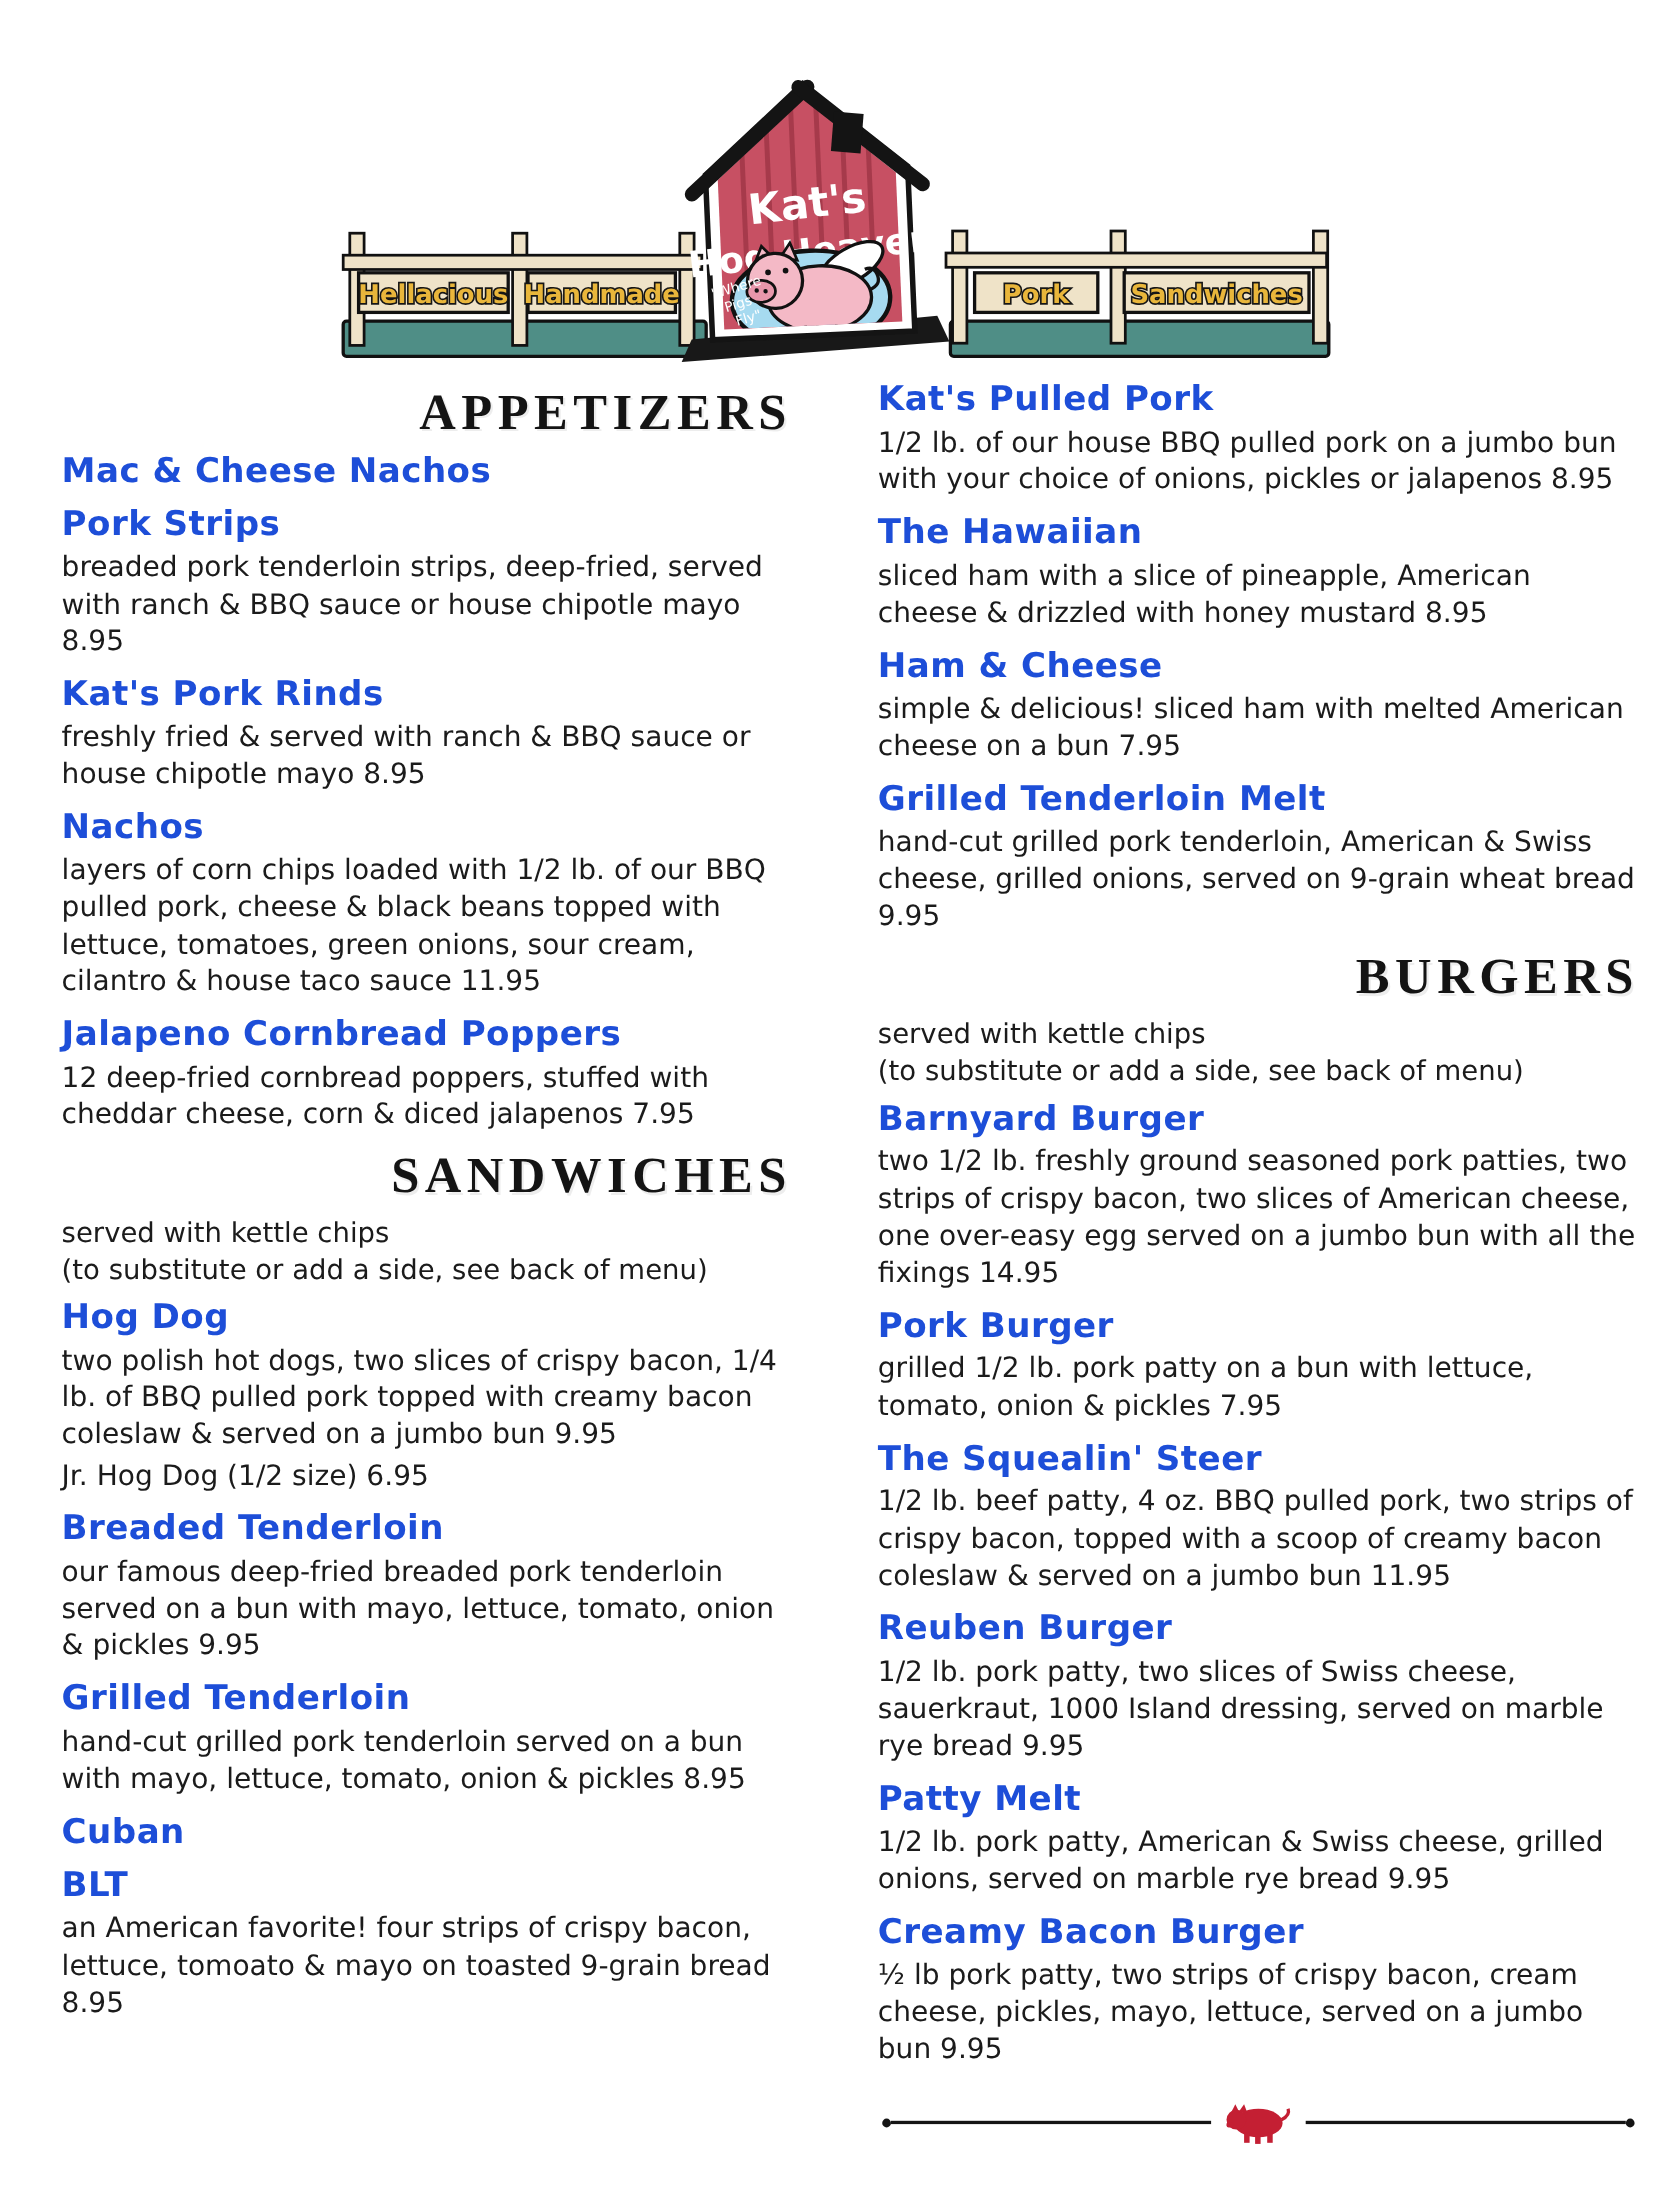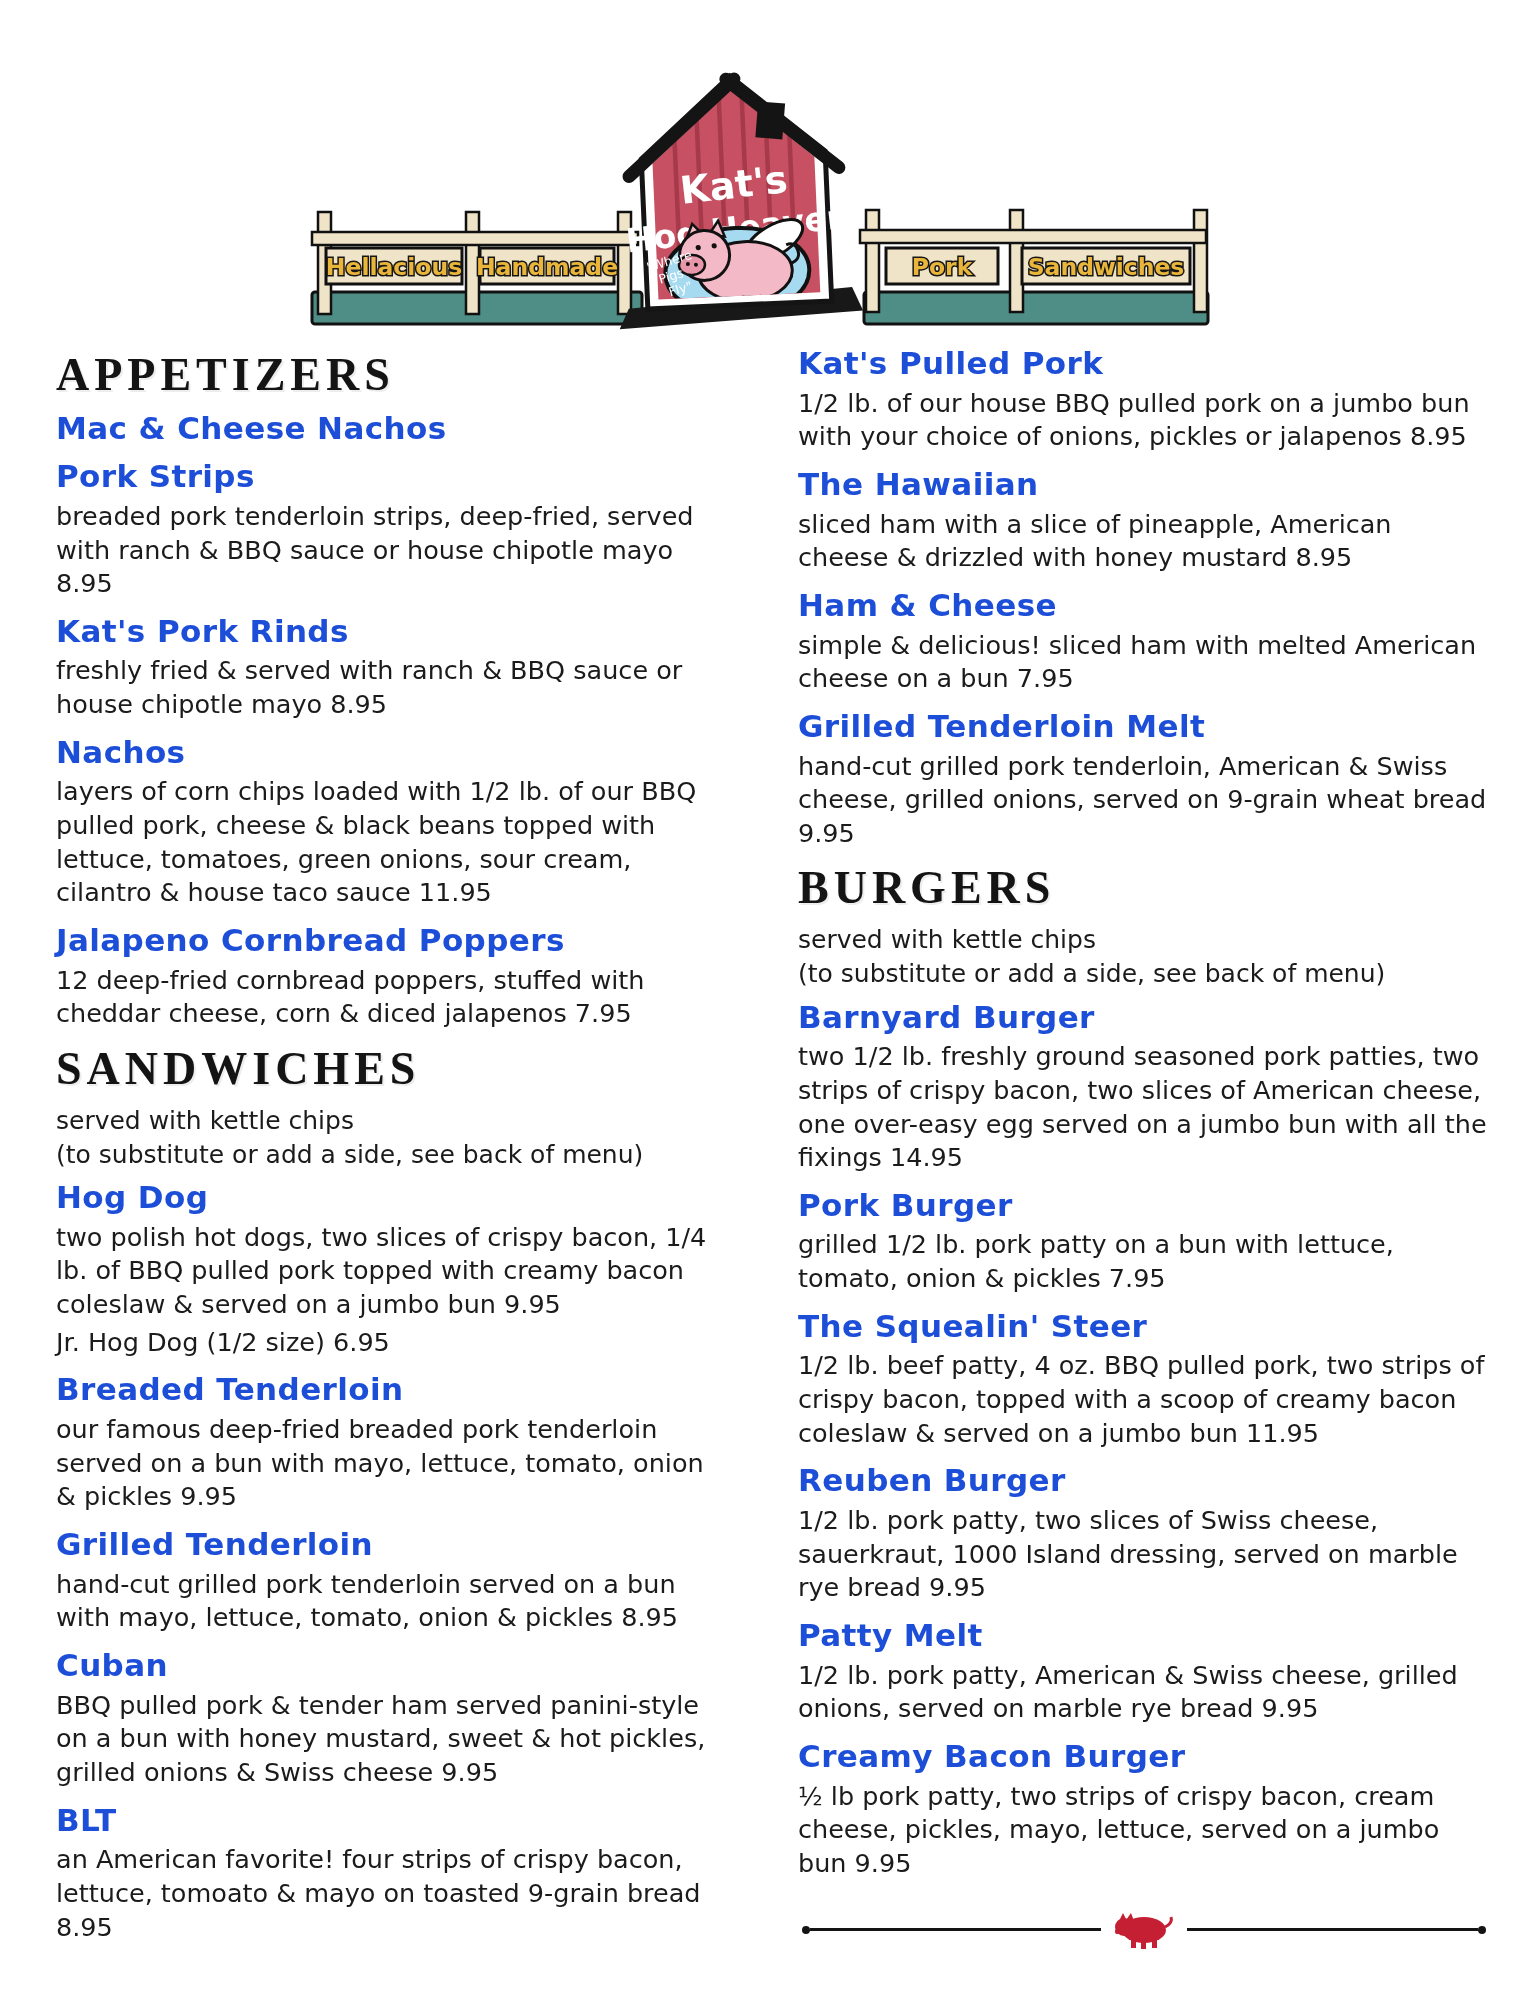--- a/index.html
+++ b/index.html
@@ -6,21 +6,21 @@
   .page {
     width:1520px; height:2000px; margin:0 auto; background:#ffffff;
     font-family:"DejaVu Sans", sans-serif; color:#1b1b1b; overflow:hidden; position:relative;
   }
   .logo-wrap { display:flex; justify-content:center; padding-top:46px; }
   .columns { display:flex; padding:10px 30px 0 56px; gap:78px; }
   .col-left { width:664px; flex:none; }
   .col-right { flex:1; min-width:0; }
   .section-title {
     font-family:"Liberation Serif", serif; font-weight:700; font-size:46px;
-    letter-spacing:5px; text-align:left; color:#141414; margin:4px 0 10px 0; line-height:1.1;
+    letter-spacing:5px; text-align:right; color:#141414; margin:4px 0 10px 0; line-height:1.1;
     text-shadow:2px 2px 0 rgba(0,0,0,0.07);
   }
   .section-sub { text-align:left; font-size:25px; margin:0 0 3px 0; line-height:1.25; color:#1b1b1b; }
   .section-head { margin-bottom:10px; }
   .menu-item { margin-bottom:13px; }
   .item-name { color:#1d4ed8; font-size:31px; font-weight:700; letter-spacing:0.4px; margin-bottom:5px; line-height:1.15; }
   .item-desc { font-size:25.5px; line-height:1.32; color:#1b1b1b; }
   .item-note { font-size:25.5px; line-height:1.32; color:#1b1b1b; margin-top:4px; }
   .divider { display:flex; align-items:center; margin:30px 4px 22px 4px; }
   .divider .dot { width:8px; height:8px; border-radius:50%; background:#141414; flex:none; }
@@ -150,21 +150,20 @@
       <div class="menu-item">
         <div class="item-name">Breaded Tenderloin</div>
         <div class="item-desc">our famous deep-fried breaded pork tenderloin served on a bun with mayo, lettuce, tomato, onion &amp; pickles 9.95</div>
       </div>
       <div class="menu-item">
         <div class="item-name">Grilled Tenderloin</div>
         <div class="item-desc">hand-cut grilled pork tenderloin served on a bun with mayo, lettuce, tomato, onion &amp; pickles 8.95</div>
       </div>
       <div class="menu-item">
         <div class="item-name">Cuban</div>
-        <div class="item-desc">BBQ pulled pork &amp; tender ham served panini-style on a bun with honey mustard, sweet &amp; hot pickles, grilled onions &amp; Swiss cheese 9.95</div>
       </div>
       <div class="menu-item">
         <div class="item-name">BLT</div>
         <div class="item-desc">an American favorite! four strips of crispy bacon, lettuce, tomoato &amp; mayo on toasted 9-grain bread 8.95</div>
       </div>
     </div>
 
     <div class="col-right">
 
       <div class="menu-item">

